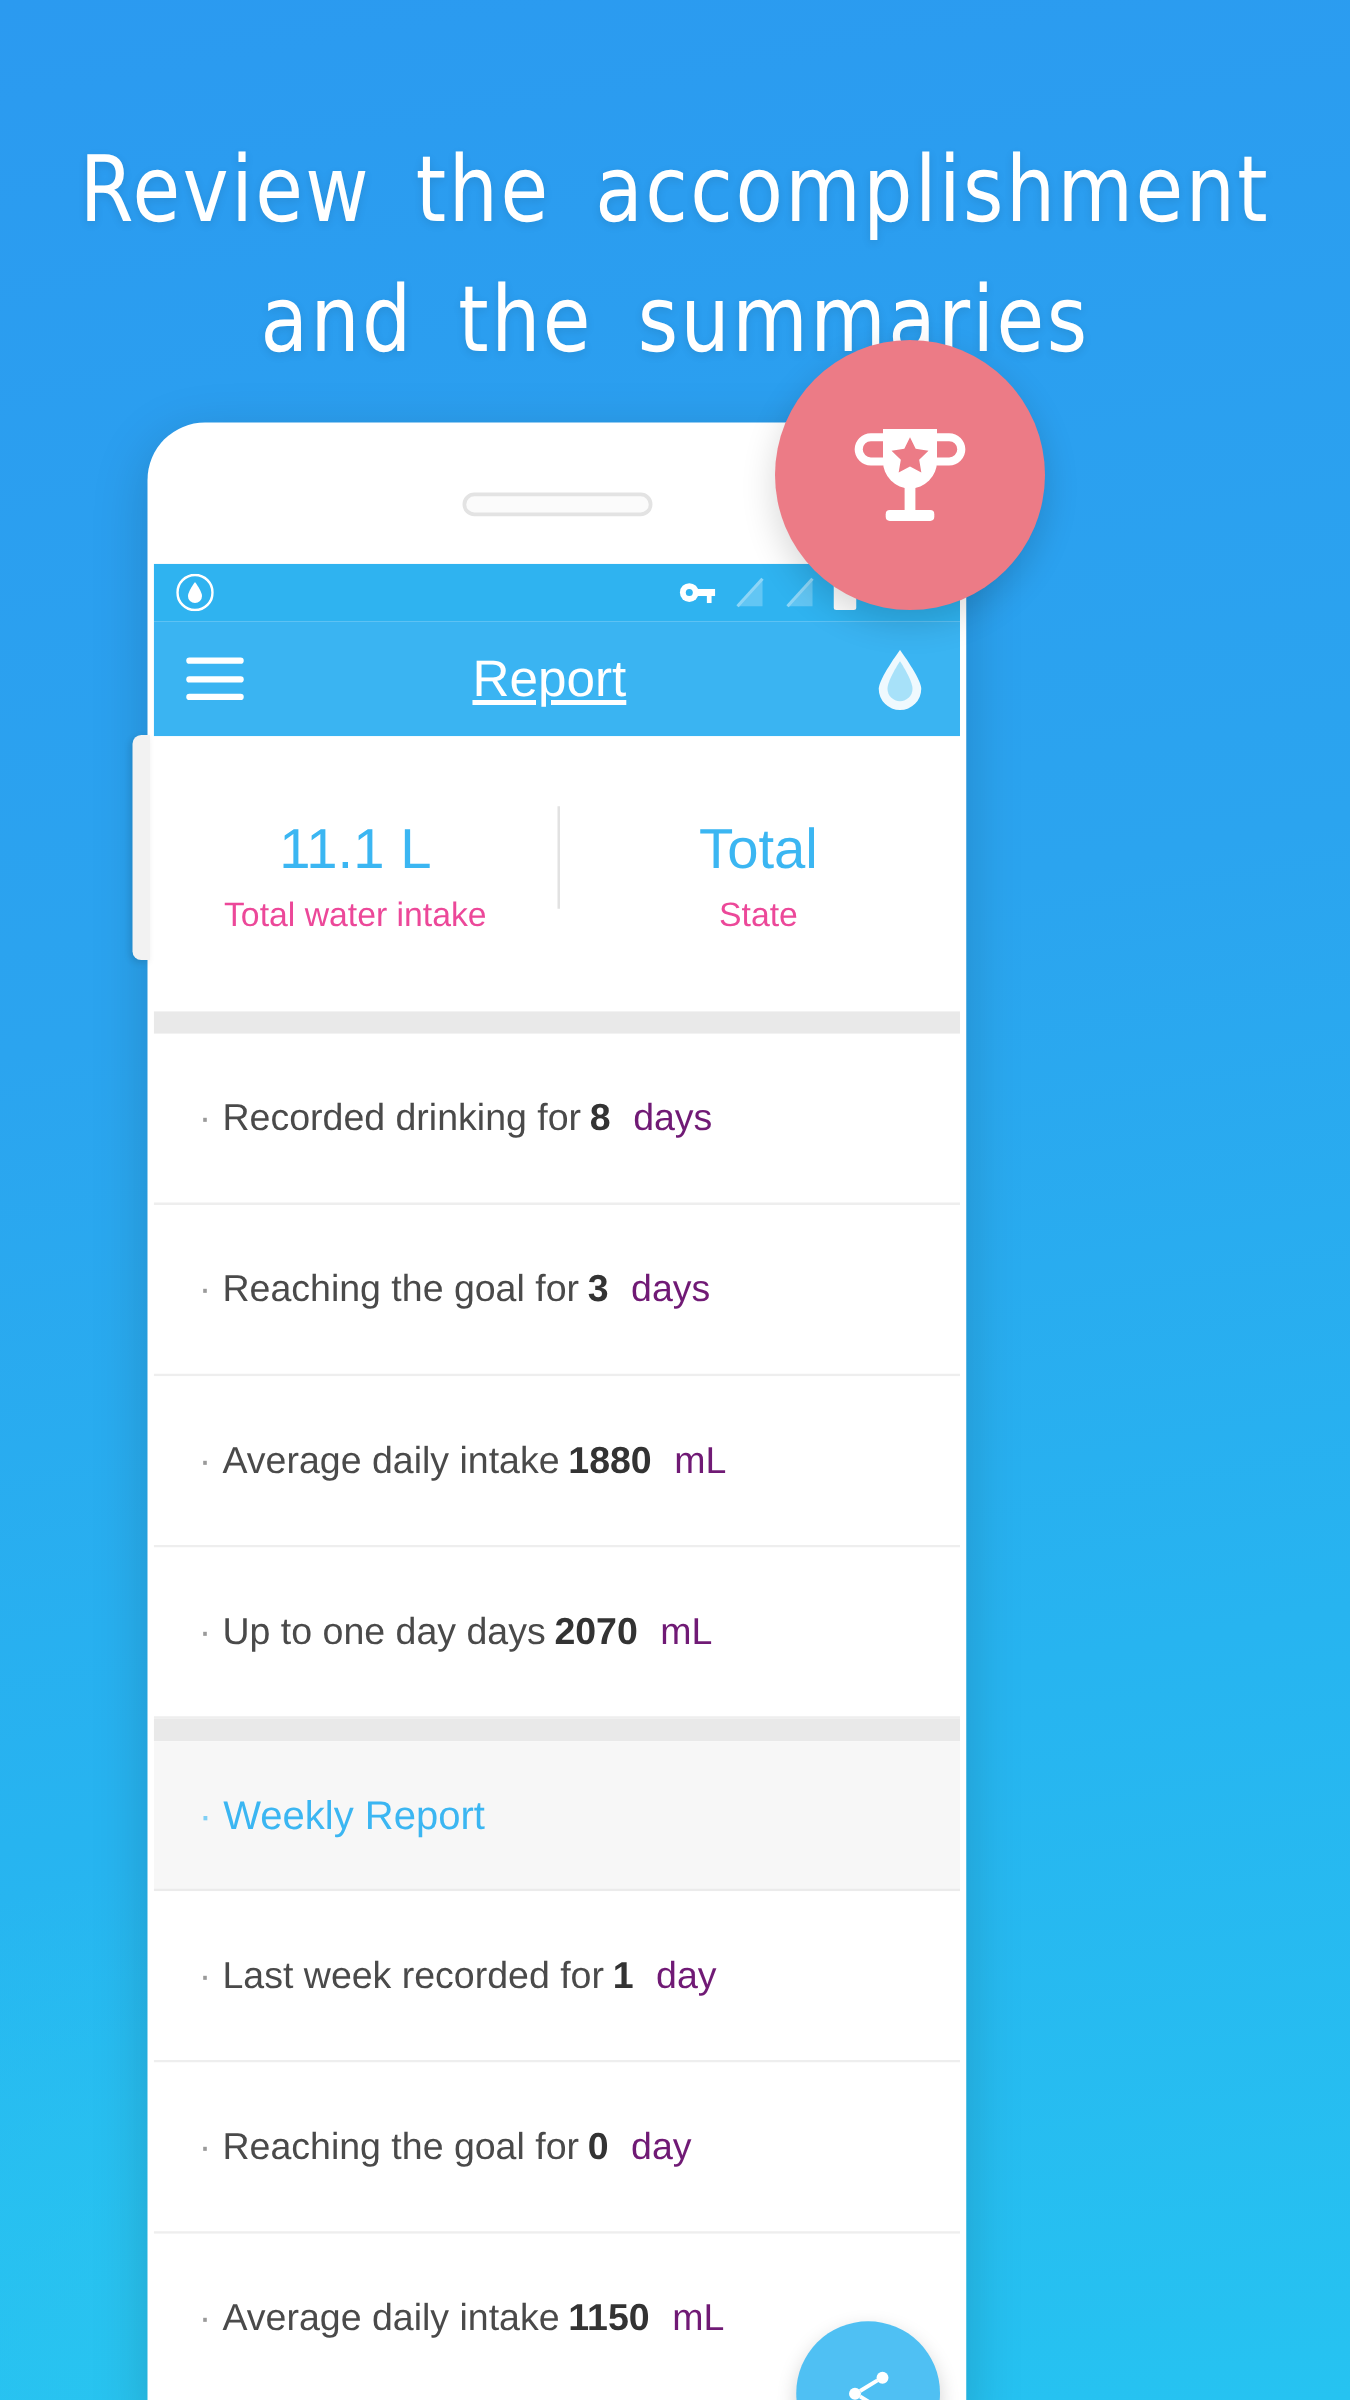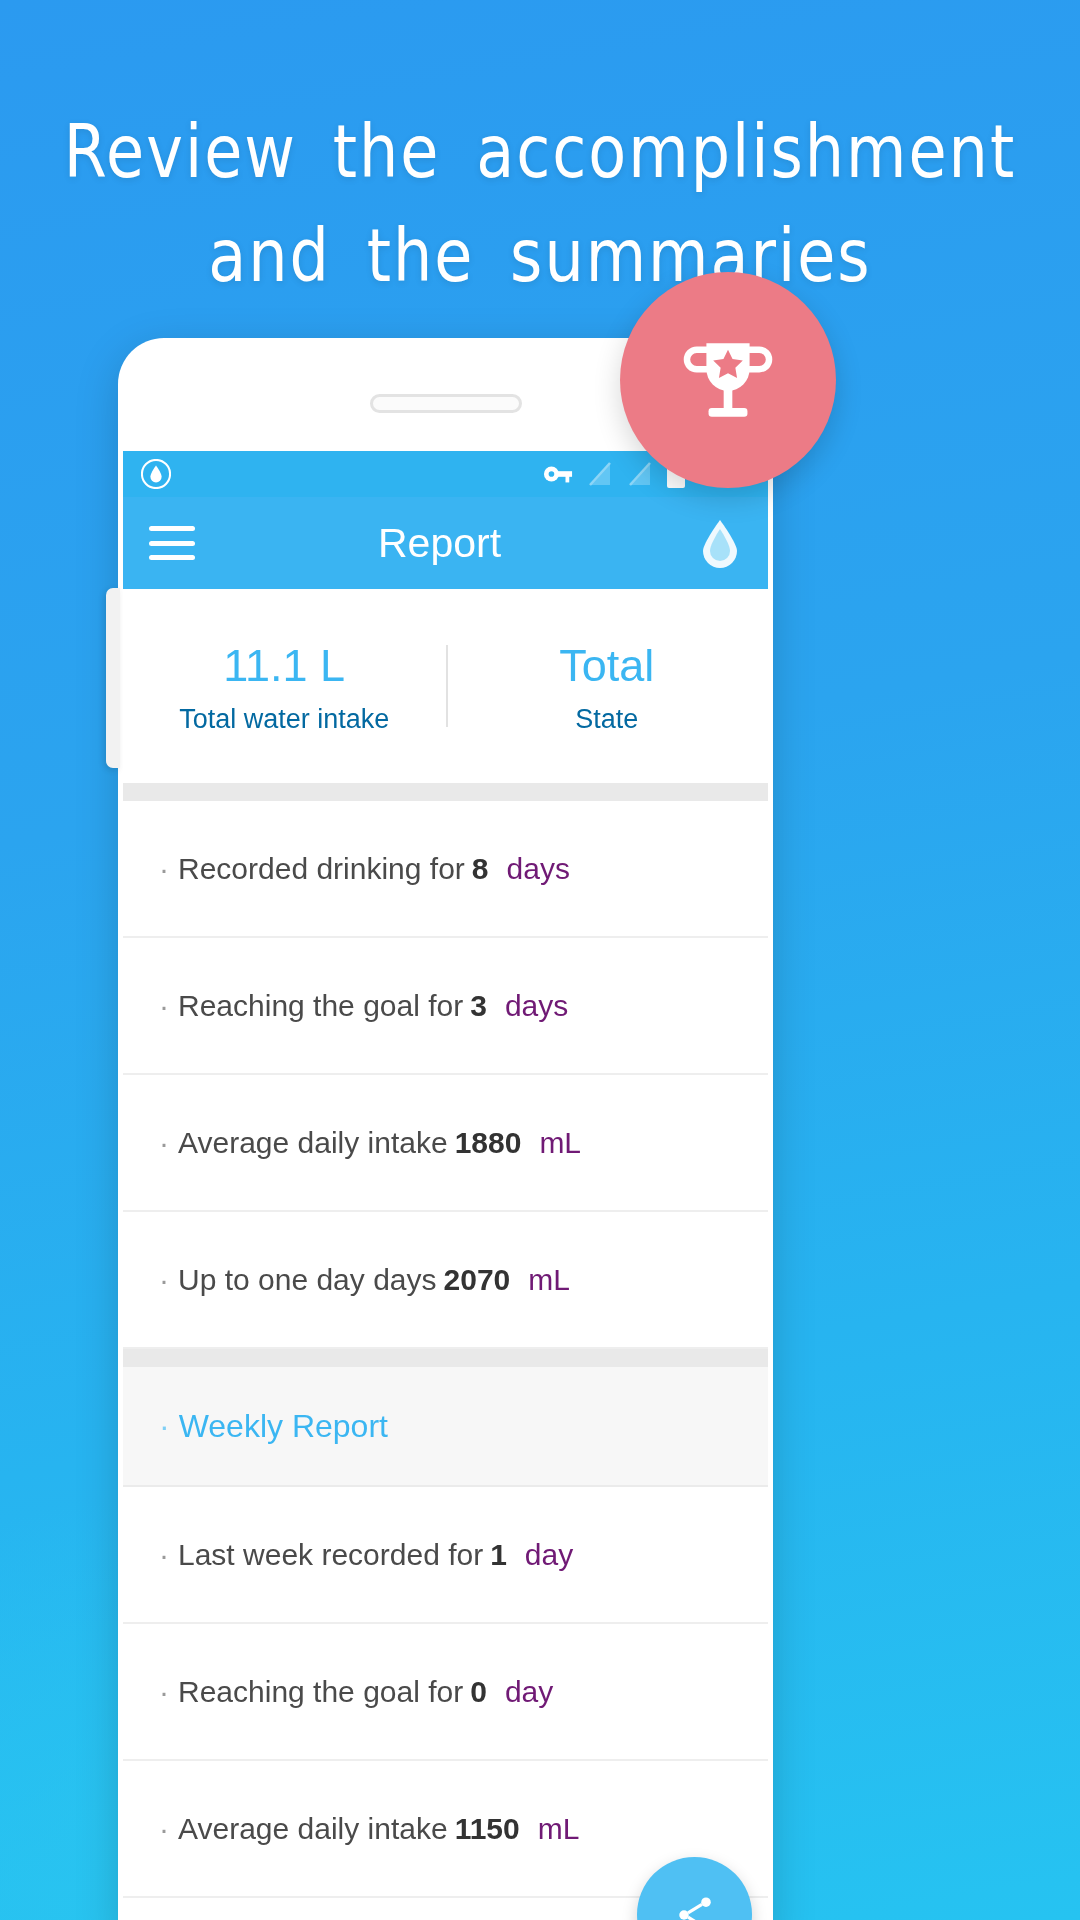--- a/index.html
+++ b/index.html
@@ -140,44 +140,45 @@
   .hamburger { width: 46px; height: 34px; display: flex; flex-direction: column; justify-content: space-between; }
   .hamburger span { display: block; height: 5px; background: #fff; border-radius: 3px; }
   .appbar-title {
     position: absolute;
     left: 0; right: 12px;
     text-align: center;
     color: #ffffff;
     font-size: 41px;
     font-weight: 400;
     pointer-events: none;
+    text-decoration: underline;
   }
   .appbar-drop { margin-left: auto; width: 44px; height: 52px; }
 
   
   .summary {
-    height: 194px;
+    height: 220px;
     background: #ffffff;
     display: flex;
     align-items: center;
     justify-content: center;
     position: relative;
   }
   .sm-cell {
     width: 50%;
     text-align: center;
   }
   .sm-value {
     color: #3bb6f2;
     font-size: 45px;
     line-height: 56px;
     font-weight: 400;
   }
   .sm-label {
-    color: #0369a1;
+    color: #ec4899;
     font-size: 27px;
     margin-top: 10px;
   }
   .sm-divider {
     position: absolute;
     left: 50%;
     top: 56px;
     width: 2px;
     height: 82px;
     background: #e2e2e2;

